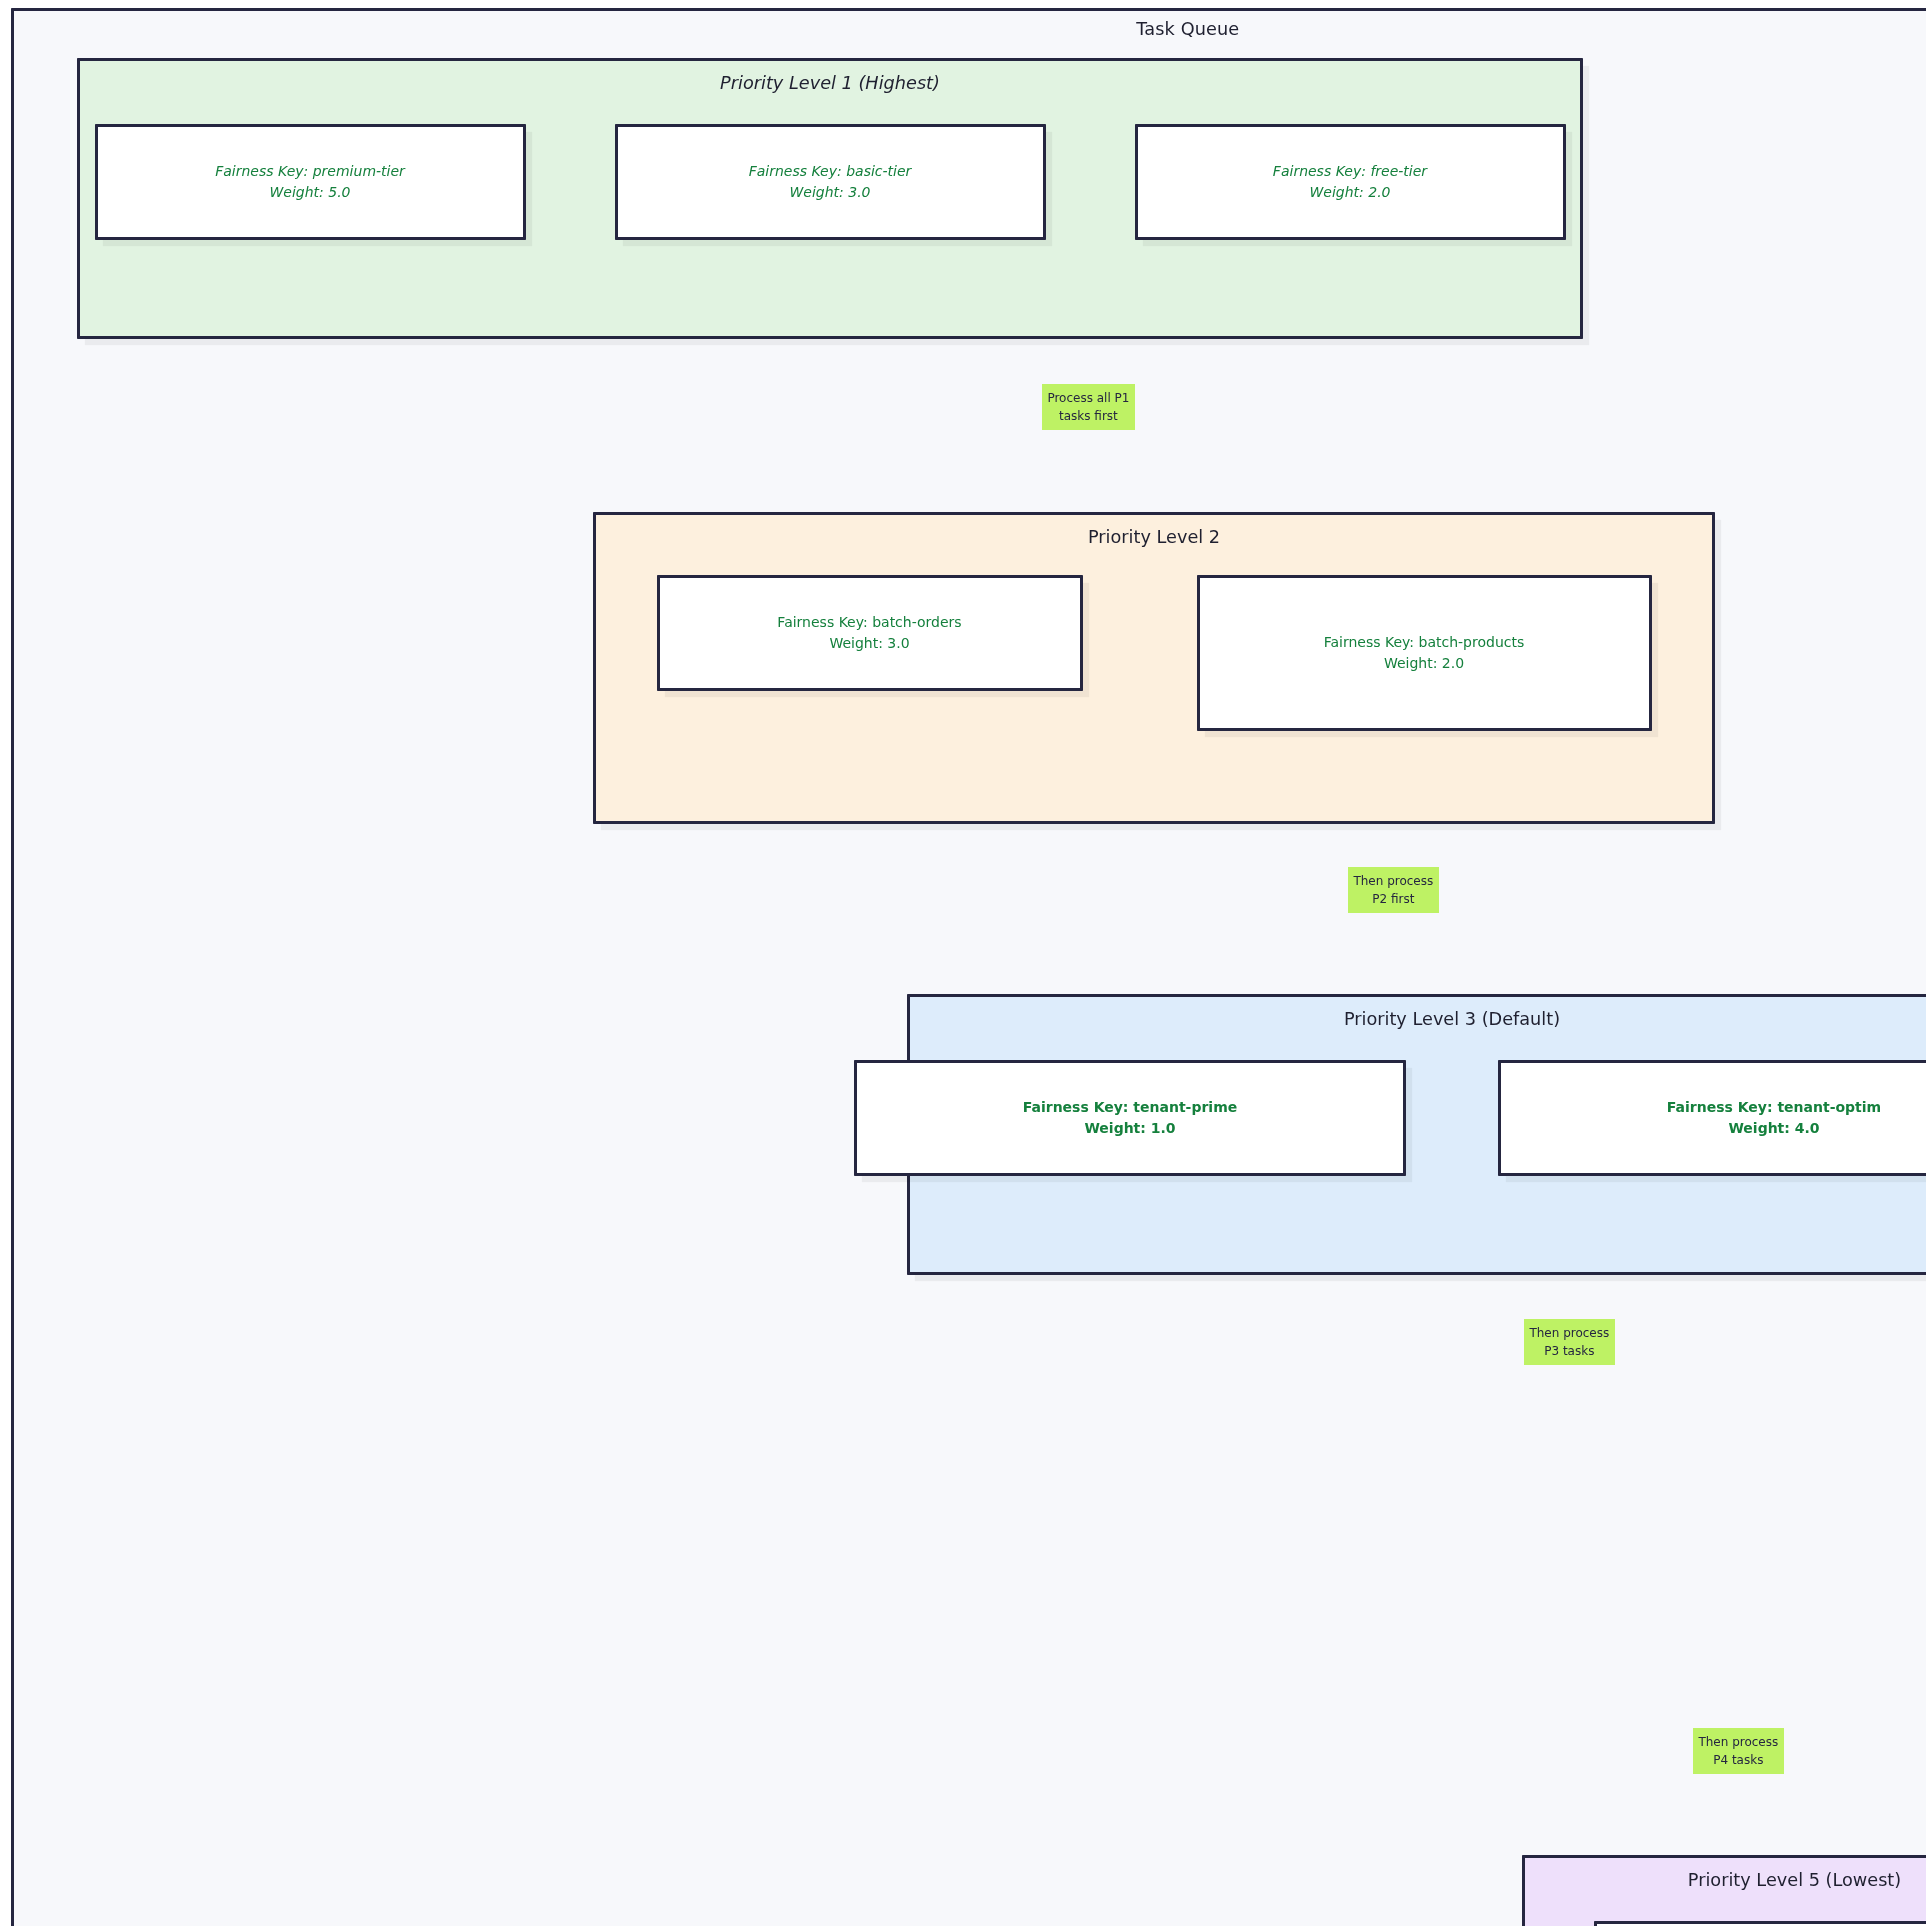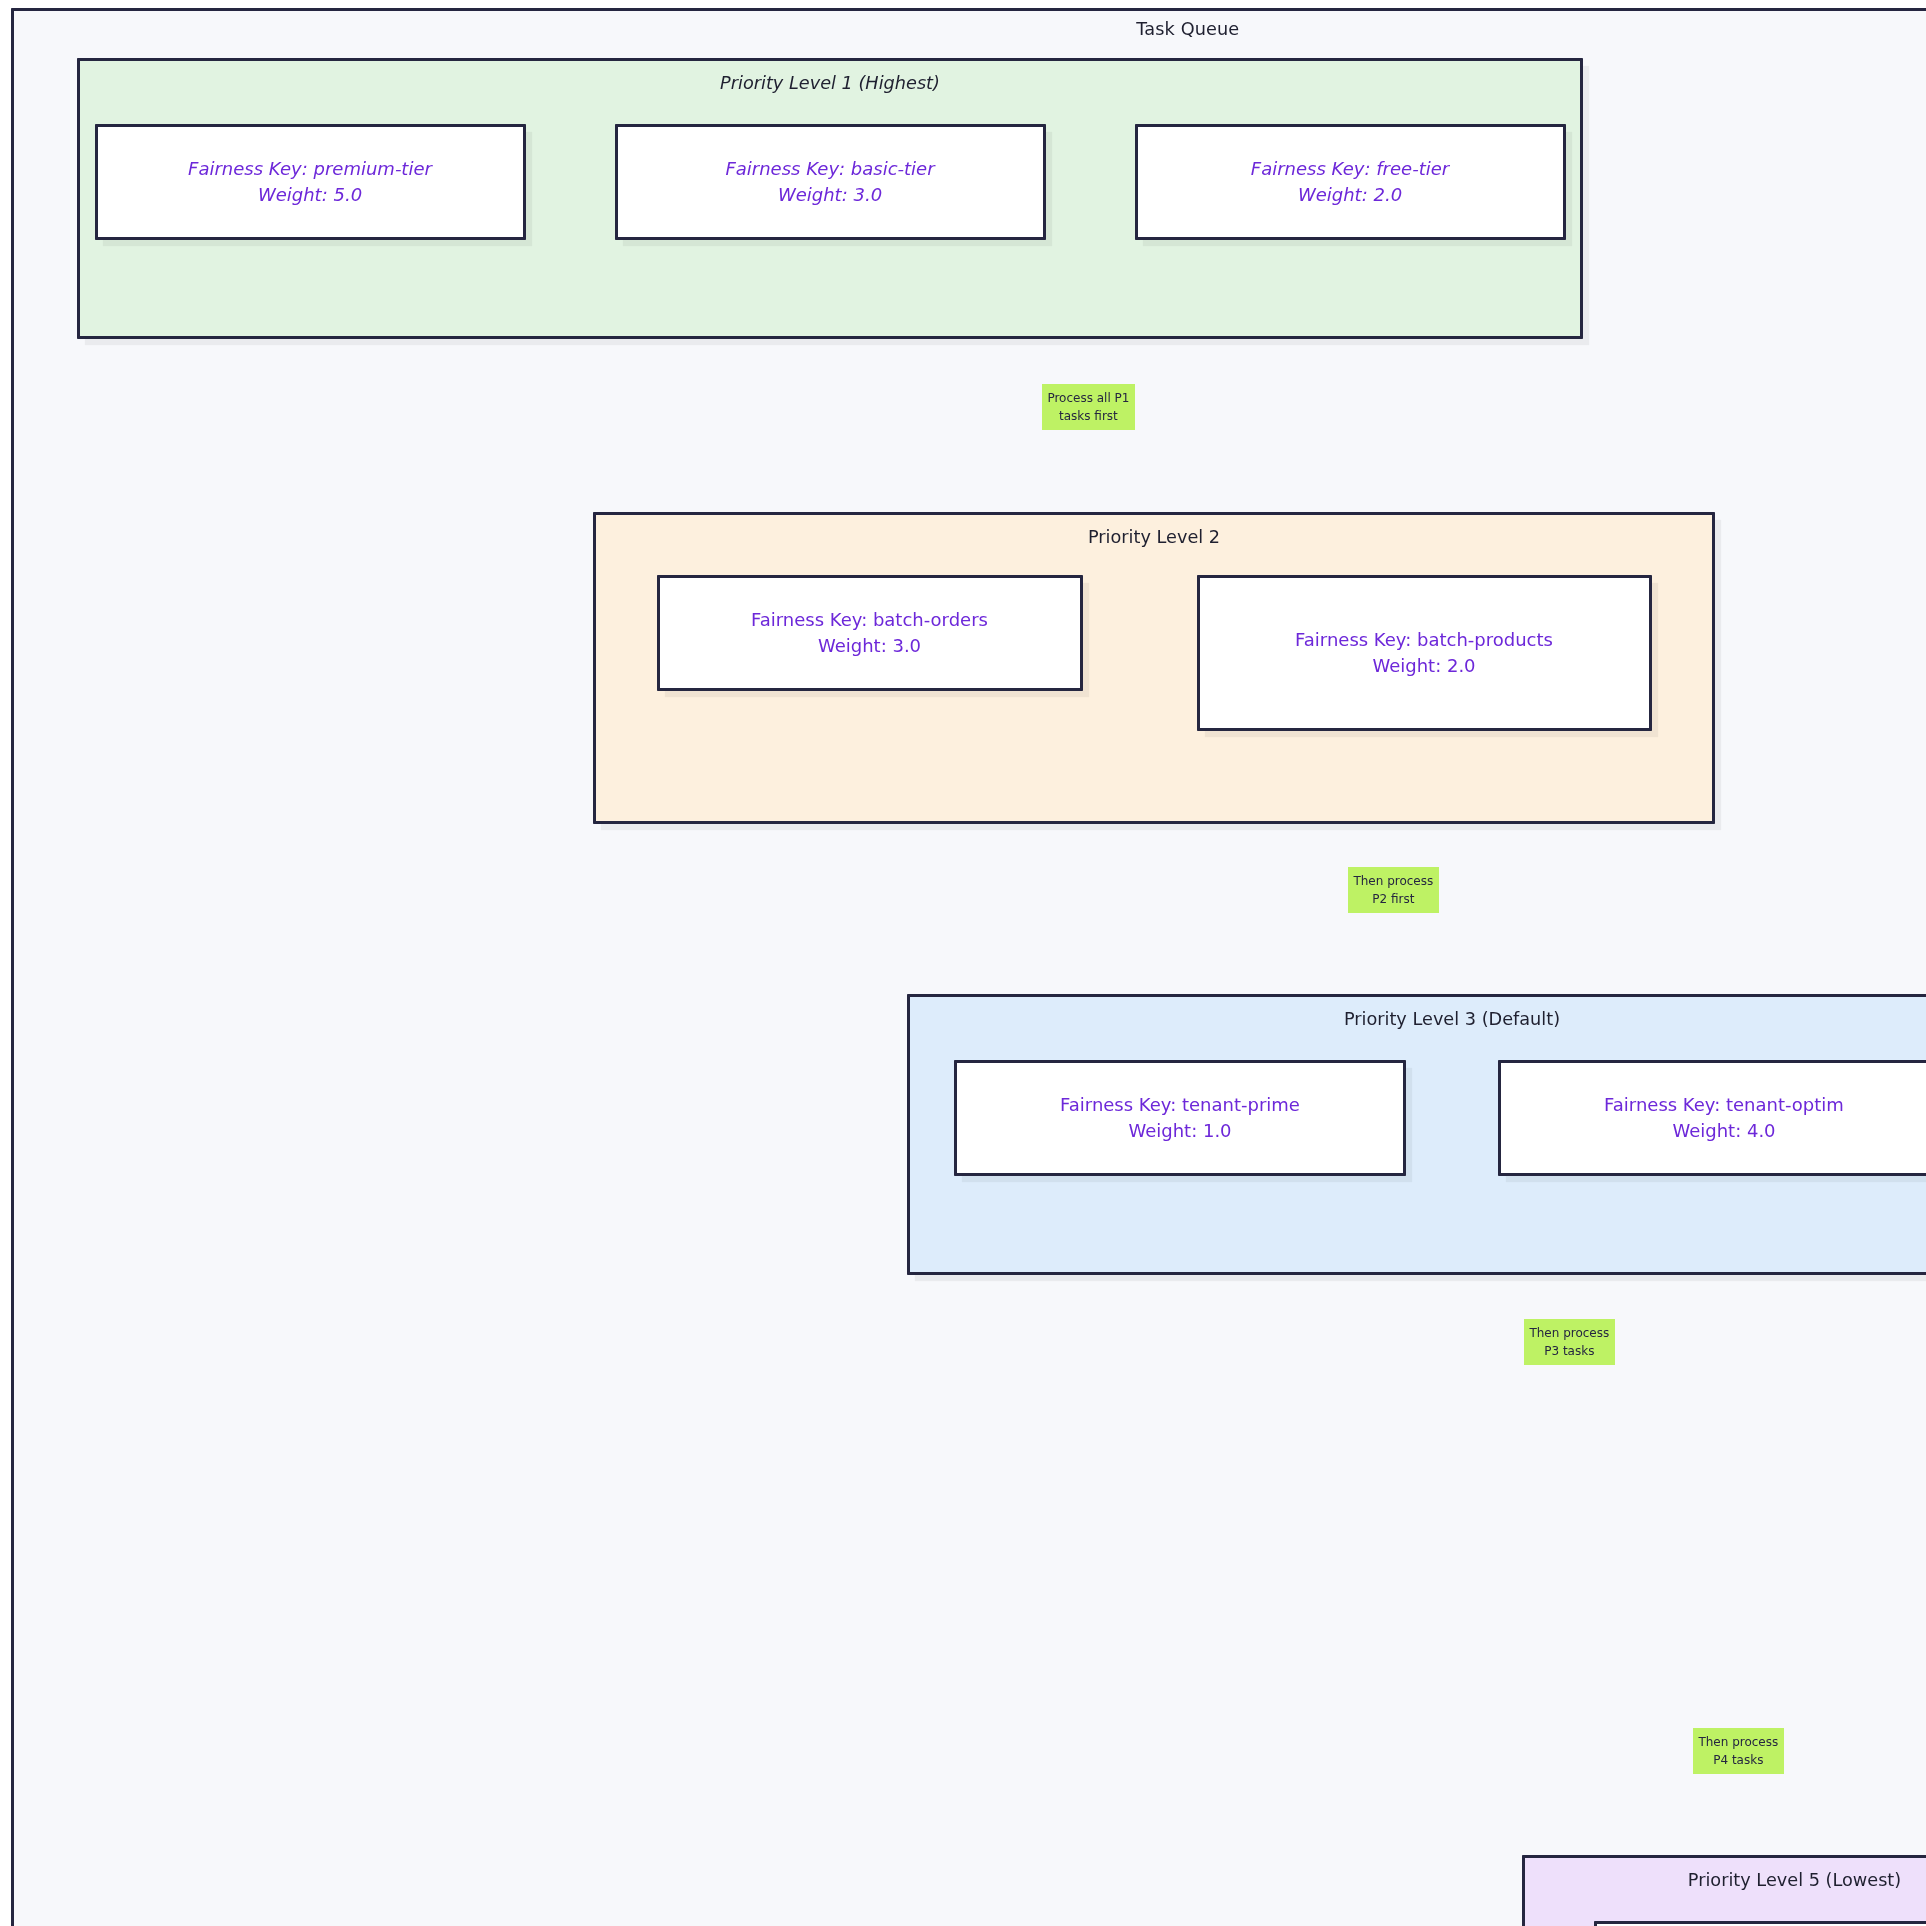--- a/index.html
+++ b/index.html
@@ -78,22 +78,22 @@
     border: 3.5px solid #252640;
     border-radius: 0.8px;
     display: flex;
     flex-direction: column;
     justify-content: center;
     align-items: center;
     box-shadow: 7px 7px 0 -0.8px rgba(0,0,0,0.05);
     padding: 7px 9.2px;
   }
   .keybox .line {
-    font-size: 18px;
-    color: #6d28d9;
+    font-size: 14px;
+    color: #15803d;
     text-align: center;
     line-height: 1.45;
     white-space: nowrap;
   }
   .keybox.wrapline .line {
     white-space: normal;
   }
 
   
   #cluster-p1 { left: 77px; top: 58px; width: 1506px; height: 281px; background: #e1f3e1; font-style: italic; }
@@ -104,21 +104,21 @@
 
   
   #cluster-p1 .keybox { width: 431px; height: 116px; }
   #cluster-p1 .keys-row { gap: 89px; margin-top: 31px; }
 
   #cluster-p2 .keys-row { gap: 114px; margin-top: 28px; align-items: flex-start; }
   #kb-batch-orders { width: 426px; height: 116px; }
   #kb-batch-products { width: 455px; height: 156px; }
 
   #cluster-p3 .keys-row { gap: 92px; margin-top: 31px; }
-  #cluster-p3 .keybox { width: 452px; height: 116px; }
+  #cluster-p3 .keybox { width: 552px; height: 116px; font-weight: bold; }
 
   #cluster-p4 .keys-row, #cluster-p5 .keys-row { margin-top: 31px; }
   #cluster-p4 .keybox { width: 401px; height: 67px; }
   #cluster-p5 .keybox { width: 401px; height: 67px; }
 
   
   .edge-label {
     position: absolute;
     background: #bef264;
     color: #252640;

